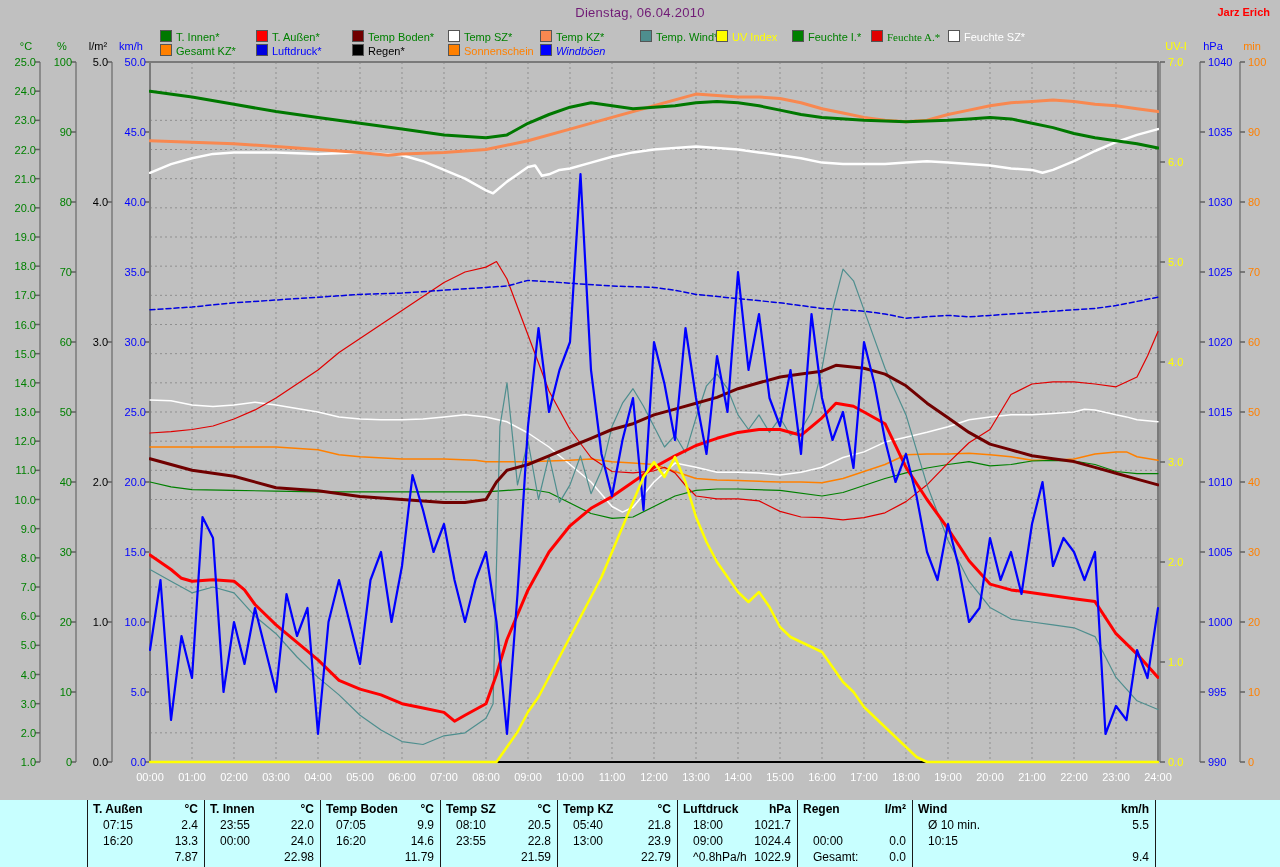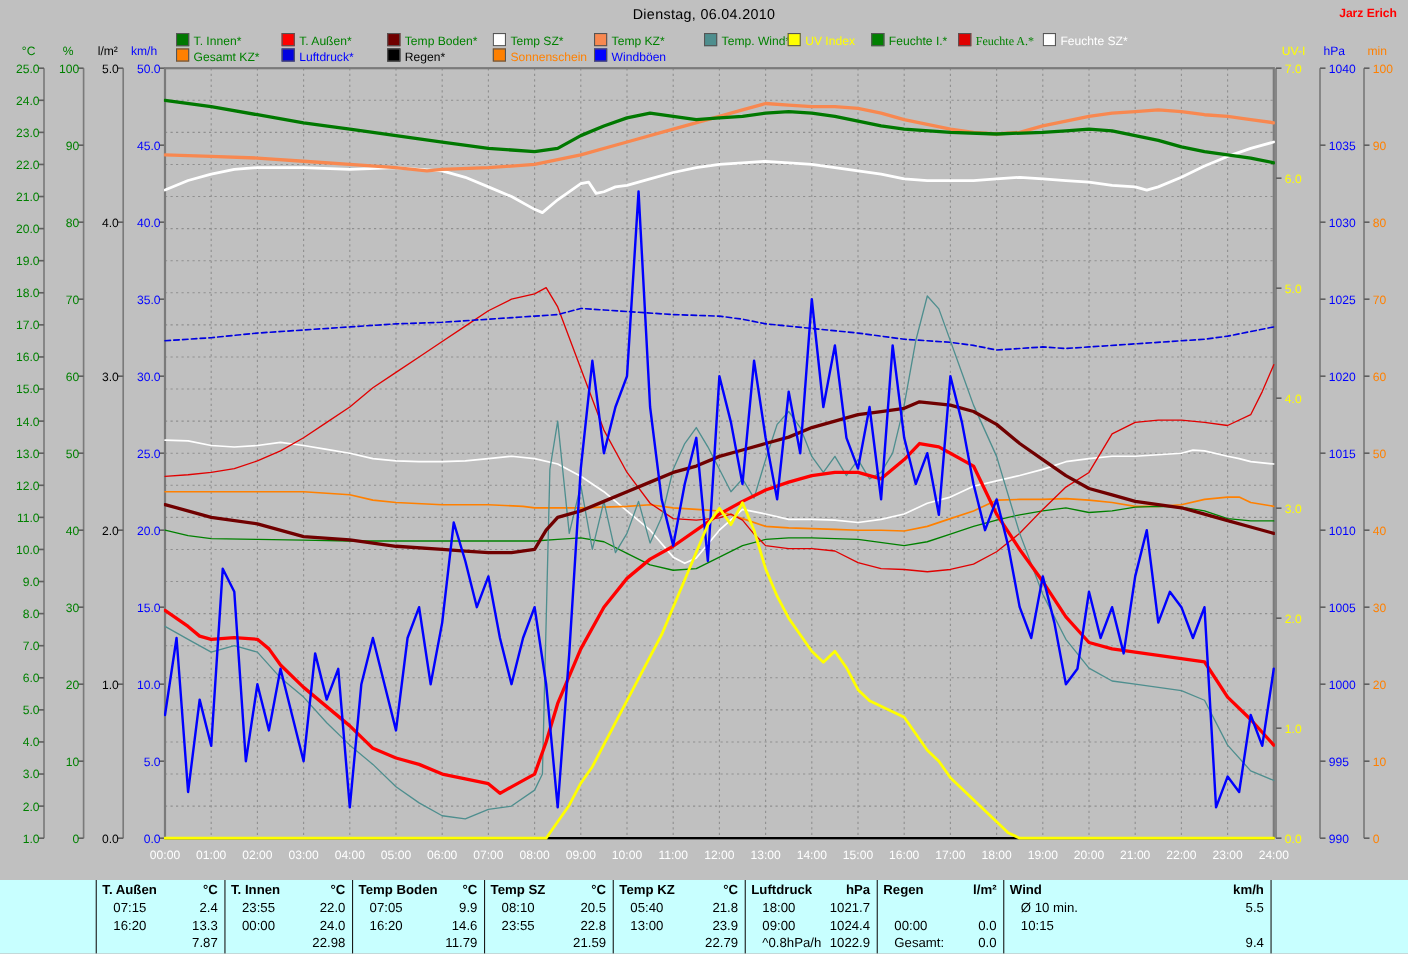--- a/index.html
+++ b/index.html
@@ -1,18 +1,18 @@
 <!DOCTYPE html>
 <html><head>
 <meta charset="utf-8">
 <style>
   html,body{margin:0;padding:0;background:#C0C0C0;}
   #stage{position:relative;width:1280px;height:867px;background:#C0C0C0;overflow:hidden;
          font-family:"Liberation Sans",sans-serif;}
-  #page-title{position:absolute;top:5px;left:0;right:0;text-align:center;color:#000000;
+  #page-title{position:absolute;top:5px;left:0;right:0;text-align:center;color:#701a75;
               font-size:13px;letter-spacing:.3px;}
   #author{position:absolute;top:6px;right:10px;color:#FF0000;font-size:11px;font-weight:bold;}
   #legend{position:absolute;top:0;left:0;width:1280px;height:62px;}
   .lg-item{position:absolute;height:12px;font-size:11px;white-space:nowrap;}
   .lg-swatch{display:inline-block;width:10px;height:10px;border:1px solid #555;
              vertical-align:-1px;margin-right:4px;}
   #chart-svg{position:absolute;top:0;left:0;}
   #datatable{position:absolute;top:800px;left:0;width:1280px;height:67px;background:#C8FFFF;
              font-size:12px;color:#000;}
   .tgroup{position:absolute;top:0;height:67px;border-left:1px solid #1a1a1a;box-sizing:border-box;}
@@ -39,21 +39,21 @@
       <div class="lg-item" style="left: 540px; top: 30px;"><span class="lg-swatch" style="background: rgb(248, 136, 80);"></span><span style="color: rgb(0, 128, 0);">Temp KZ*</span></div>
       <div class="lg-item" style="left: 640px; top: 30px;"><span class="lg-swatch" style="background: rgb(78, 142, 142);"></span><span style="color: rgb(0, 128, 0);">Temp. Wind*</span></div>
       <div class="lg-item" style="left: 716px; top: 30px;"><span class="lg-swatch" style="background: rgb(255, 255, 0);"></span><span style="color: rgb(255, 255, 0);">UV Index</span></div>
       <div class="lg-item" style="left: 792px; top: 30px;"><span class="lg-swatch" style="background: rgb(0, 128, 0);"></span><span style="color: rgb(0, 128, 0);">Feuchte I.*</span></div>
       <div class="lg-item" style="left: 871px; top: 30px; font-family: Liberation Serif, serif;"><span class="lg-swatch" style="background: rgb(224, 0, 0);"></span><span style="color: rgb(0, 128, 0);">Feuchte A.*</span></div>
       <div class="lg-item" style="left: 948px; top: 30px;"><span class="lg-swatch" style="background: rgb(255, 255, 255);"></span><span style="color: rgb(255, 255, 255);">Feuchte SZ*</span></div>
       <div class="lg-item" style="left: 160px; top: 44px;"><span class="lg-swatch" style="background: rgb(255, 128, 0);"></span><span style="color: rgb(0, 128, 0);">Gesamt KZ*</span></div>
       <div class="lg-item" style="left: 256px; top: 44px;"><span class="lg-swatch" style="background: rgb(0, 0, 224);"></span><span style="color: rgb(0, 0, 255);">Luftdruck*</span></div>
       <div class="lg-item" style="left: 352px; top: 44px;"><span class="lg-swatch" style="background: rgb(0, 0, 0);"></span><span style="color: rgb(0, 0, 0);">Regen*</span></div>
       <div class="lg-item" style="left: 448px; top: 44px;"><span class="lg-swatch" style="background: rgb(255, 128, 0);"></span><span style="color: rgb(255, 128, 0);">Sonnenschein</span></div>
-      <div class="lg-item" style="left: 540px; top: 44px;"><span class="lg-swatch" style="background: rgb(0, 0, 255);"></span><span style="color: rgb(0, 0, 255);">Windböen</span></div>
+      <div class="lg-item" style="left: 540px; top: 44px; font-style: italic;"><span class="lg-swatch" style="background: rgb(0, 0, 255);"></span><span style="color: rgb(0, 0, 255);">Windböen</span></div>
     </div>
   <svg id="chart-svg" width="1280" height="800">
       <defs>
         <clipPath id="plotclip">
           <rect x="149" y="60" width="1010" height="704"></rect>
         </clipPath>
       </defs>
       <g stroke="#8F8F8F" stroke-width="1" stroke-dasharray="2,3">
         <line x1="192" y1="62" x2="192" y2="762"></line>
         <line x1="234" y1="62" x2="234" y2="762"></line>

